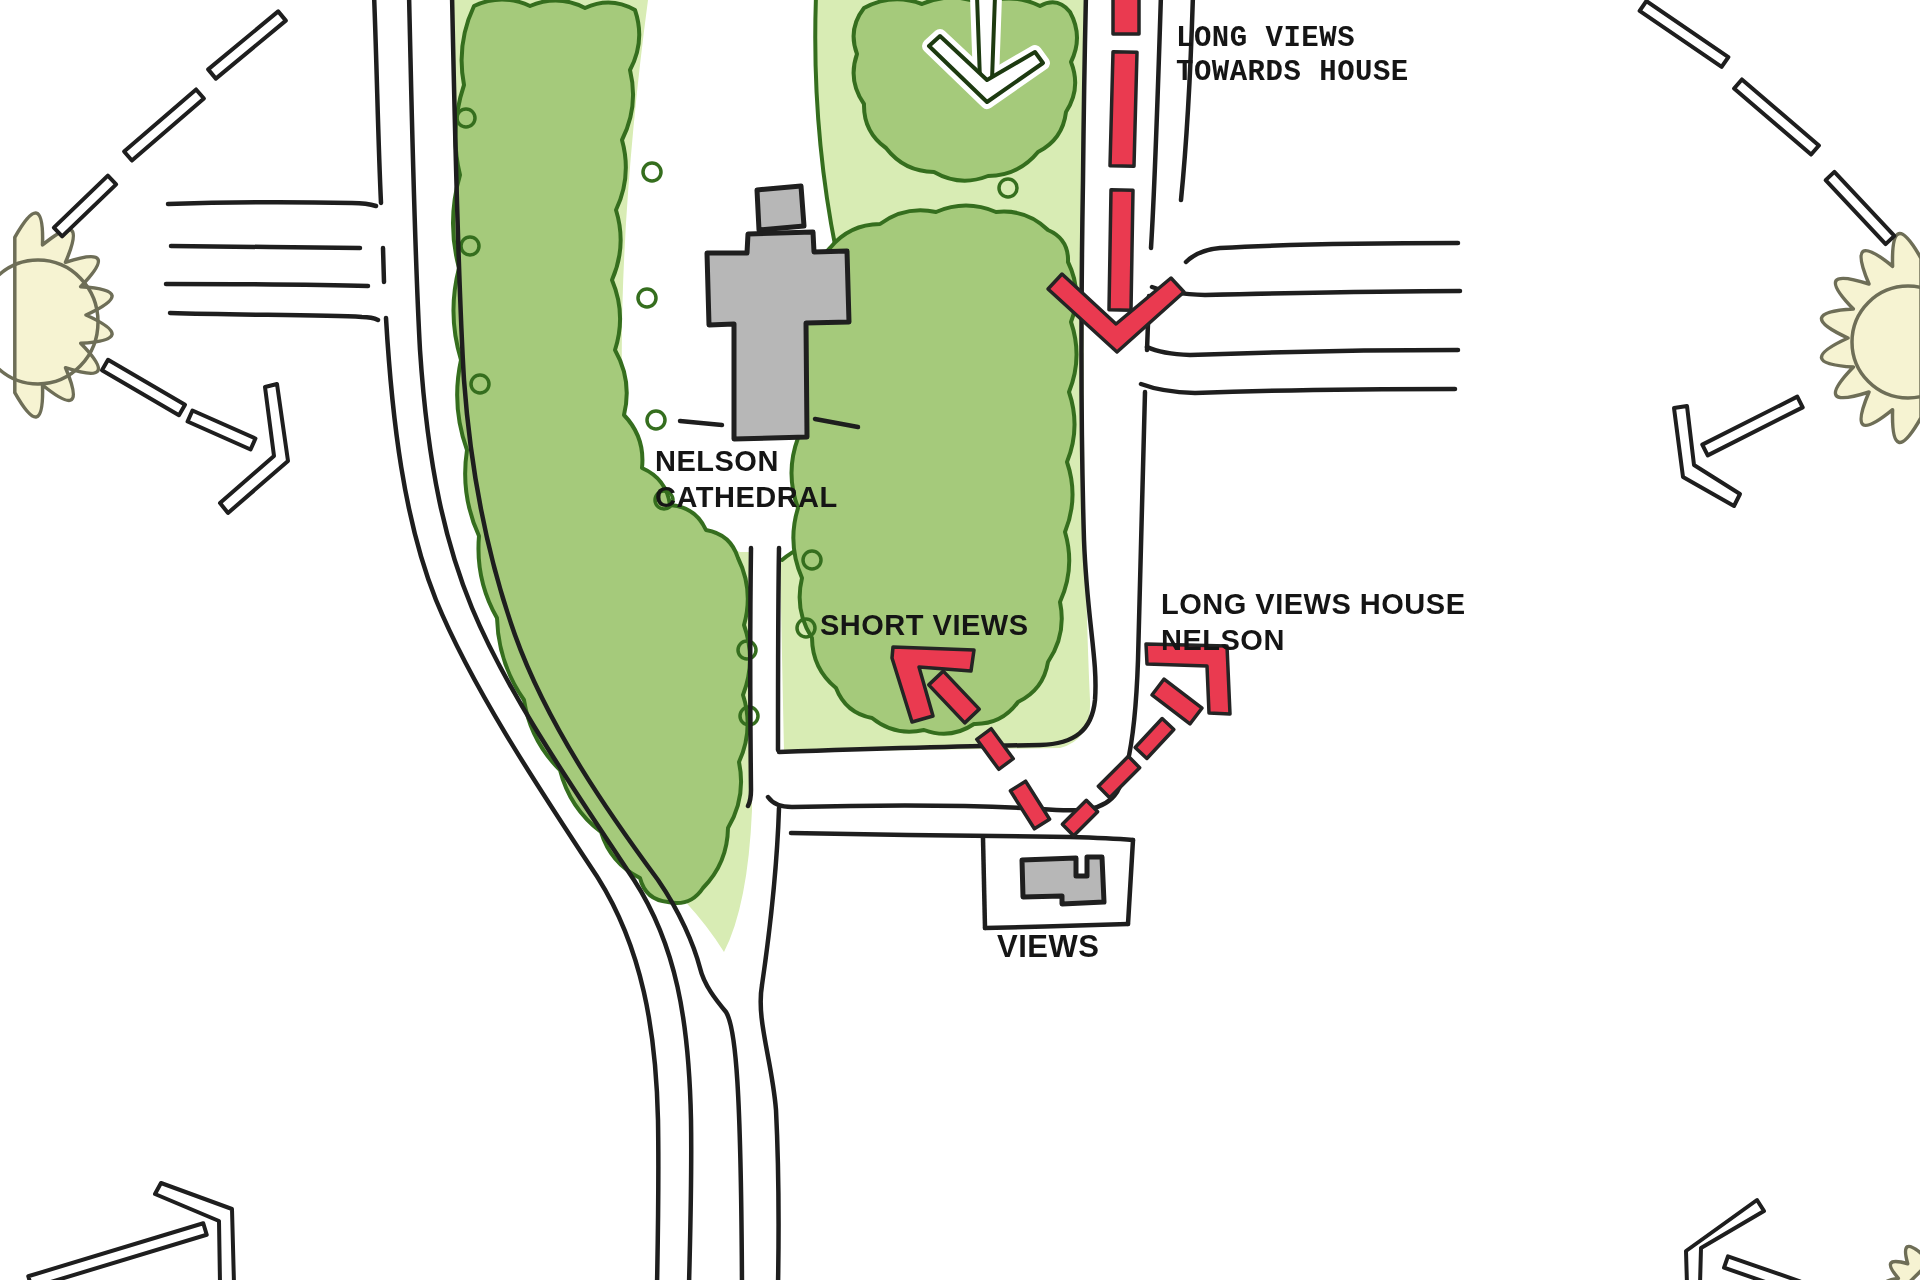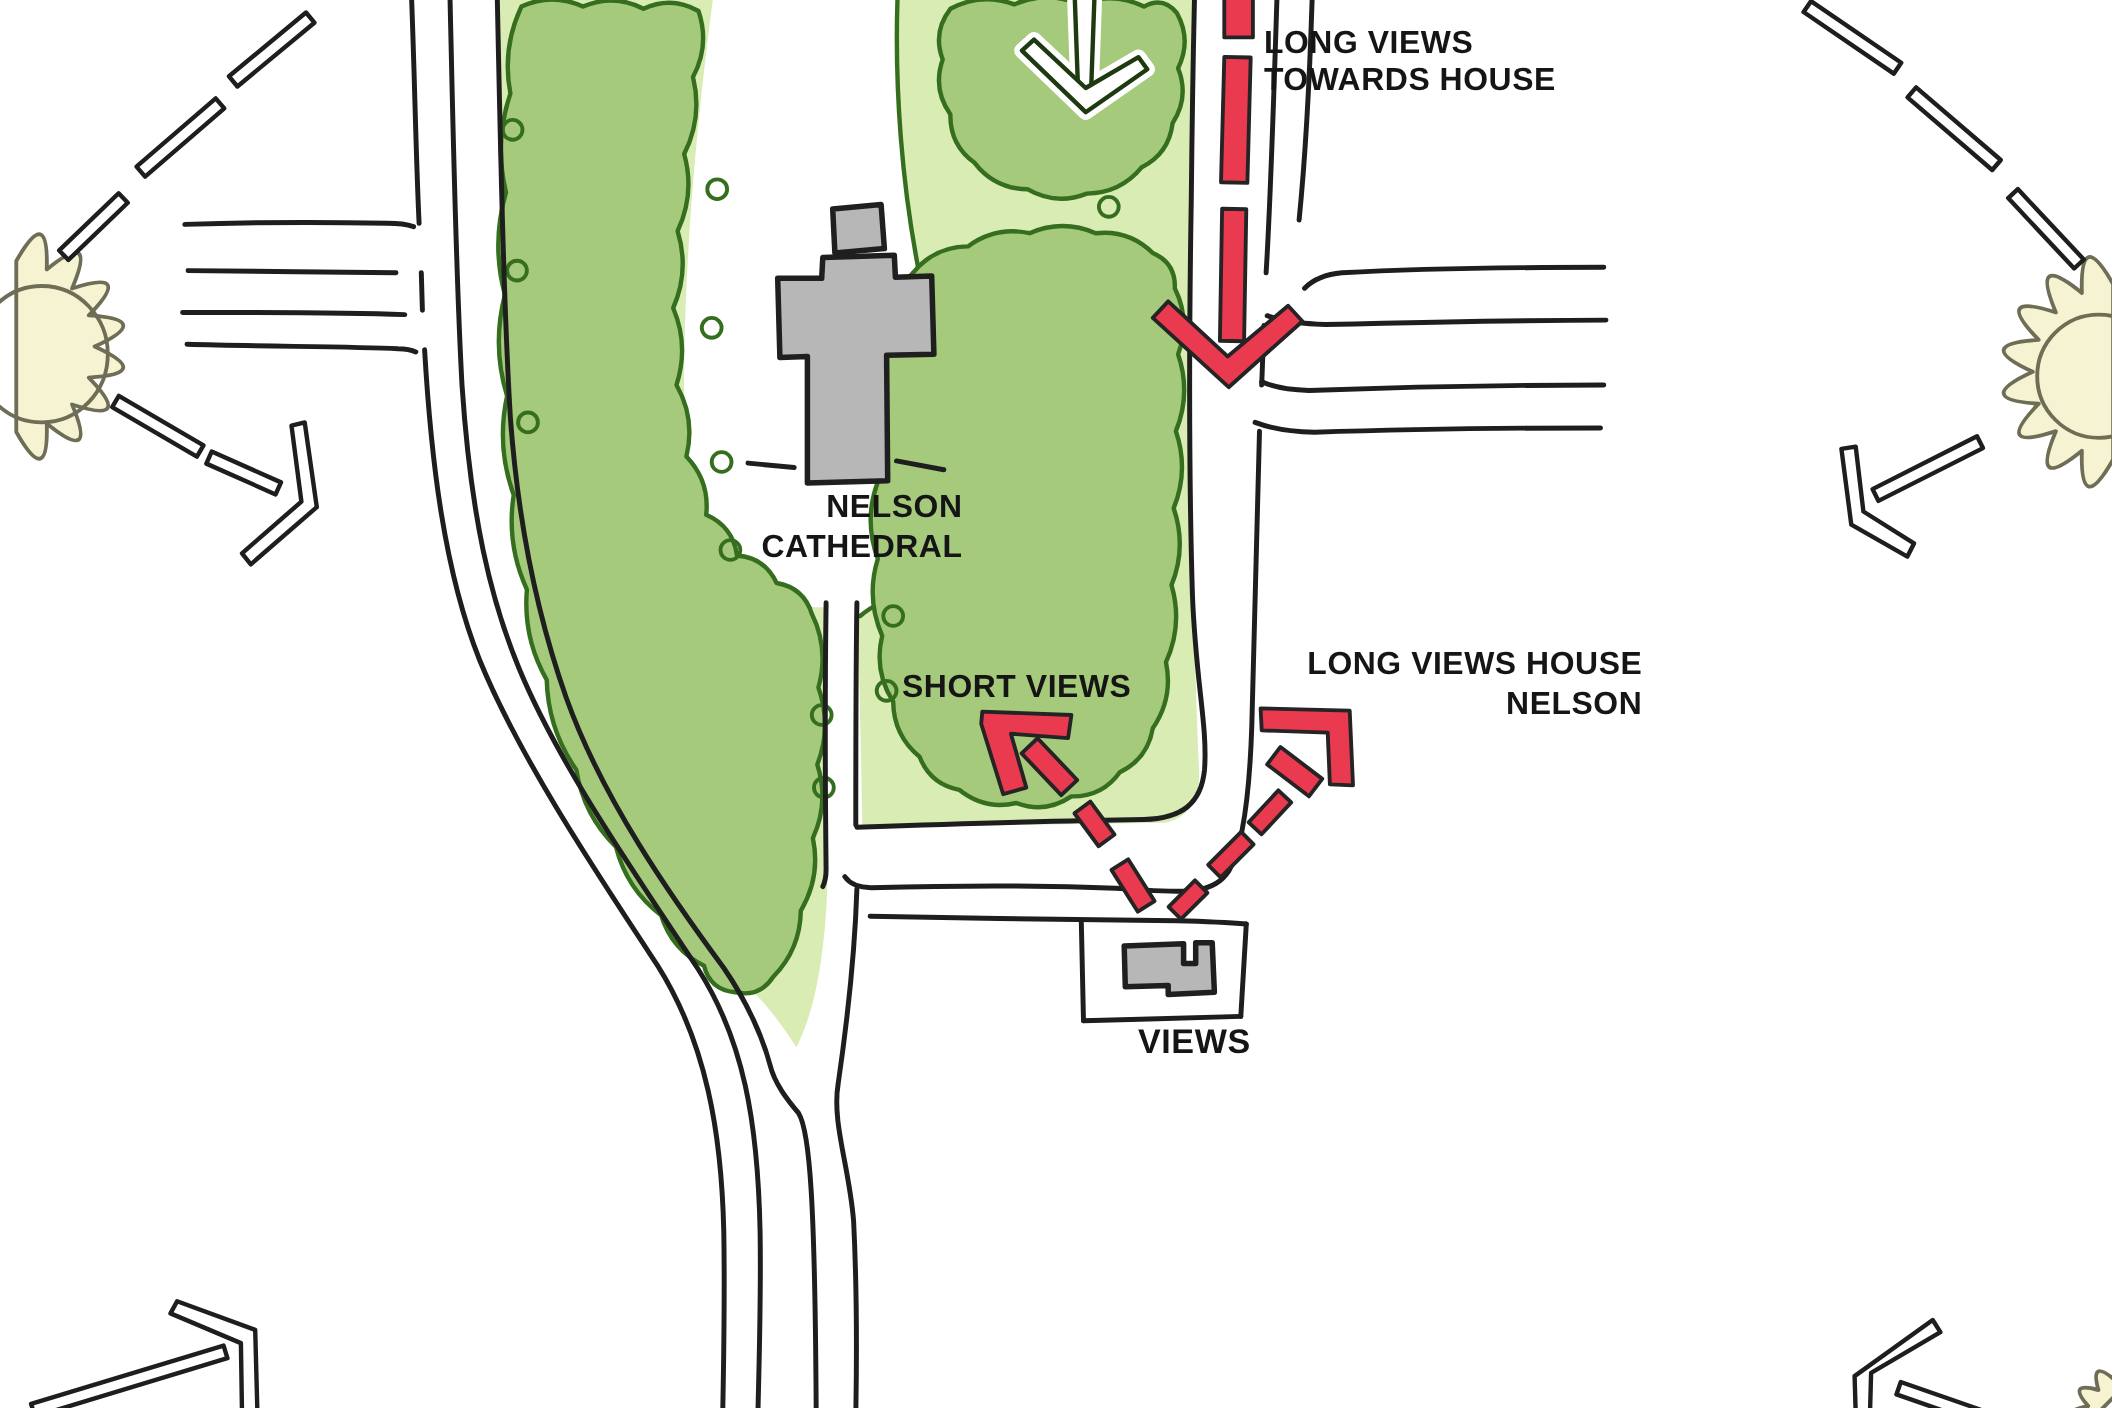--- a/index.html
+++ b/index.html
@@ -1,21 +1,21 @@
 <!DOCTYPE html>
 <html style="--c-background: #ffffff; --c-park_light: #d8ecb4; --c-canopy: #a5ca7b; --c-canopy_outline: #356e1e; --c-road_line: #1e1e1e; --c-building: #b7b7b7; --c-red: #ea3a50; --c-sun: #f6f3d2; --c-sun_outline: #6e6e57; --c-text: #151515;"><head>
 <meta charset="utf-8">
 <style>
   html,body{margin:0;padding:0;background:#fff;}
   #stage{position:relative;width:1920px;height:1280px;overflow:hidden;background:var(--c-background,#fff);
          font-family:"Liberation Sans",sans-serif;}
   svg{position:absolute;left:0;top:0;}
   .lbl{position:absolute;font-weight:bold;color:var(--c-text,#151515);white-space:pre-line;
        font-size:29px;line-height:34px;letter-spacing:0.5px;}
-  .lbl.center{text-align:right;}
+  .lbl.center{text-align:left;}
   .road{fill:none;stroke:var(--c-road_line,#1e1e1e);stroke-width:4.5;stroke-linecap:round;}
   .parkedge{fill:none;stroke:var(--c-canopy_outline,#356e1e);stroke-width:4;stroke-linecap:round;}
   .parkfill{fill:var(--c-park_light,#d8ecb4);stroke:none;}
   .canopy{fill:var(--c-canopy,#a5ca7b);stroke:var(--c-canopy_outline,#356e1e);stroke-width:4;stroke-linejoin:round;}
   .curl{fill:none;stroke:var(--c-canopy_outline,#356e1e);stroke-width:3.5;}
   .building{fill:var(--c-building,#b7b7b7);stroke:#1f1f1f;stroke-width:5;stroke-linejoin:round;}
   .sun{fill:var(--c-sun,#f6f3d2);stroke:var(--c-sun_outline,#6e6e57);stroke-width:3.5;stroke-linejoin:round;}
   .suncore{fill:none;stroke:var(--c-sun_outline,#6e6e57);stroke-width:3.5;}
   .obar{fill:#fff;stroke:#1e1e1e;stroke-width:4;stroke-linejoin:round;}
   .obar.green{stroke:#1d3a10;}
@@ -136,21 +136,21 @@
         <path class="red" d="M1146.8551517954509,758.4513482233507 L1173.8551517954509,729.4513482233507 L1162.1448482045491,718.5486517766493 L1135.1448482045491,747.5486517766493 Z"></path>
         <path class="red" d="M1151.933266806498,694.9495124604508 L1189.933266806498,723.9495124604508 L1202.066733193502,708.0504875395492 L1164.066733193502,679.0504875395492 Z"></path>
       </g>
     <g>
       <path class="red" d="M1048,289 L1062,274 L1116,324 L1171,278 L1184,292 L1117,352 Z"></path>
       <path class="red" d="M893,647 L974,650 L971,671 L919,667 L933,716 L912,722 L892,658 Z"></path>
       <path class="red" d="M1146,644 L1227,646 L1230,714 L1209,713 L1207,666 L1147,664 Z"></path>
     </g>
   </svg>
 
-  <div class="lbl" style="left:1149px;top:22px;">LONG VIEWS
+  <div class="lbl" style="left:1176px;top:22px;font-family:Liberation Mono, monospace;">LONG VIEWS
 TOWARDS HOUSE</div>
   <div class="lbl center" style="left:655px;top:443px;width:220px;line-height:36px;">NELSON
 CATHEDRAL</div>
   <div class="lbl" style="left:820px;top:593px;margin-top:15px;">SHORT VIEWS</div>
   <div class="lbl center" style="left:1161px;top:586px;width:332px;line-height:36px;">LONG VIEWS HOUSE
 NELSON</div>
   <div class="lbl center" style="left:997px;top:930px;width:140px;font-size:31px;">VIEWS</div>
 </div>
 
 </body></html>

